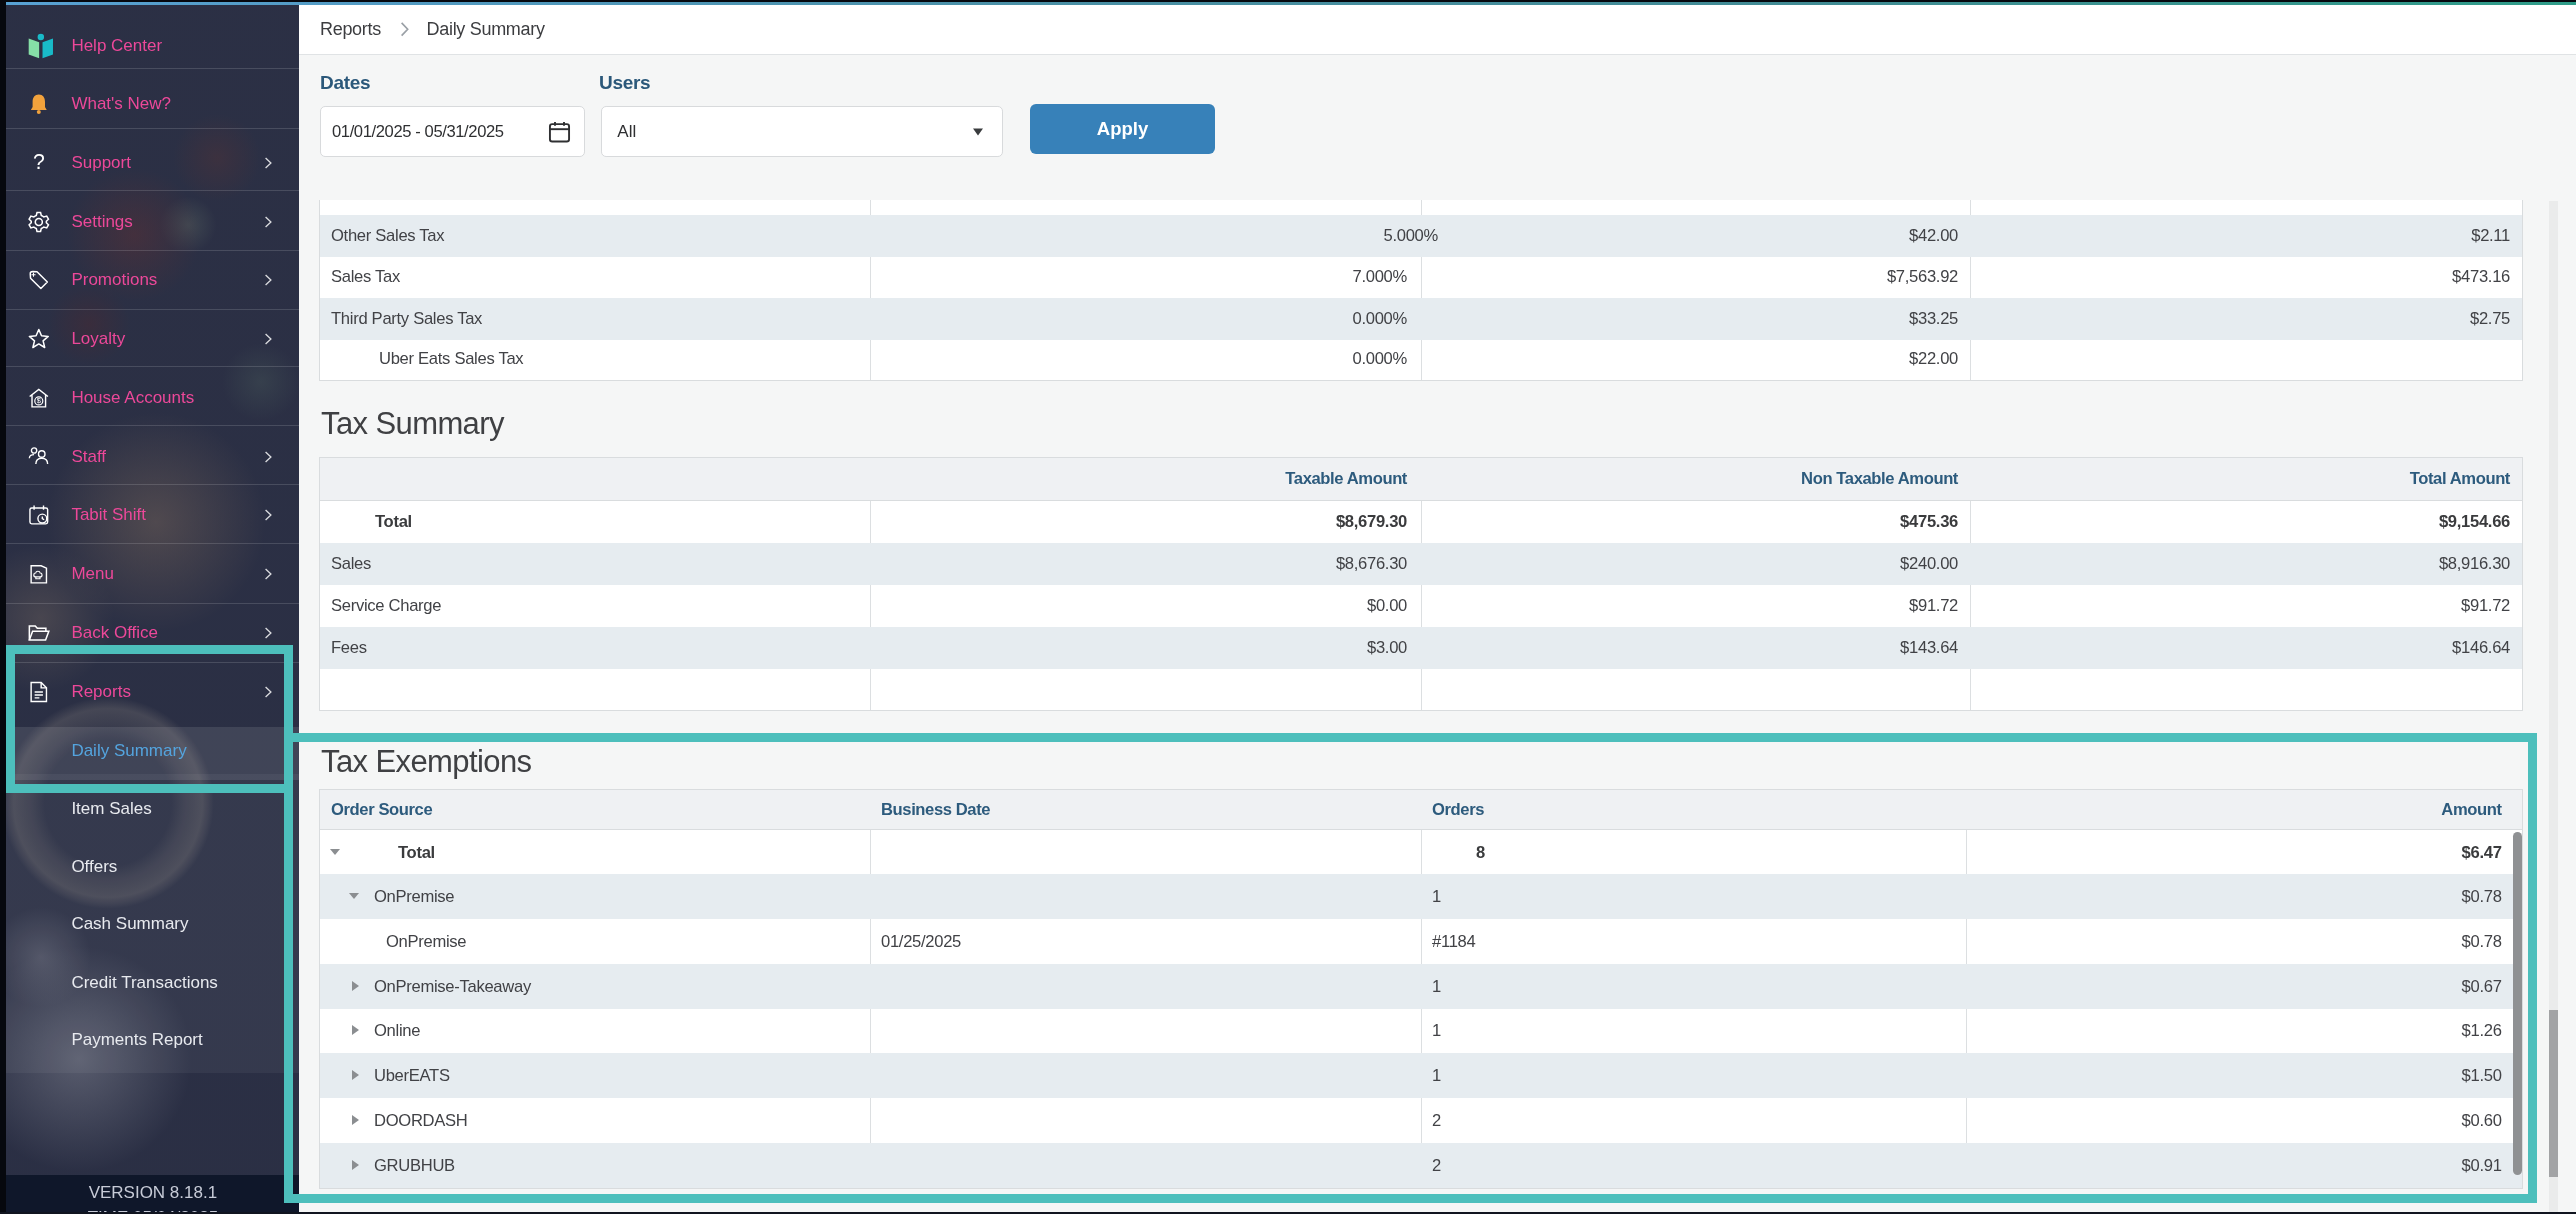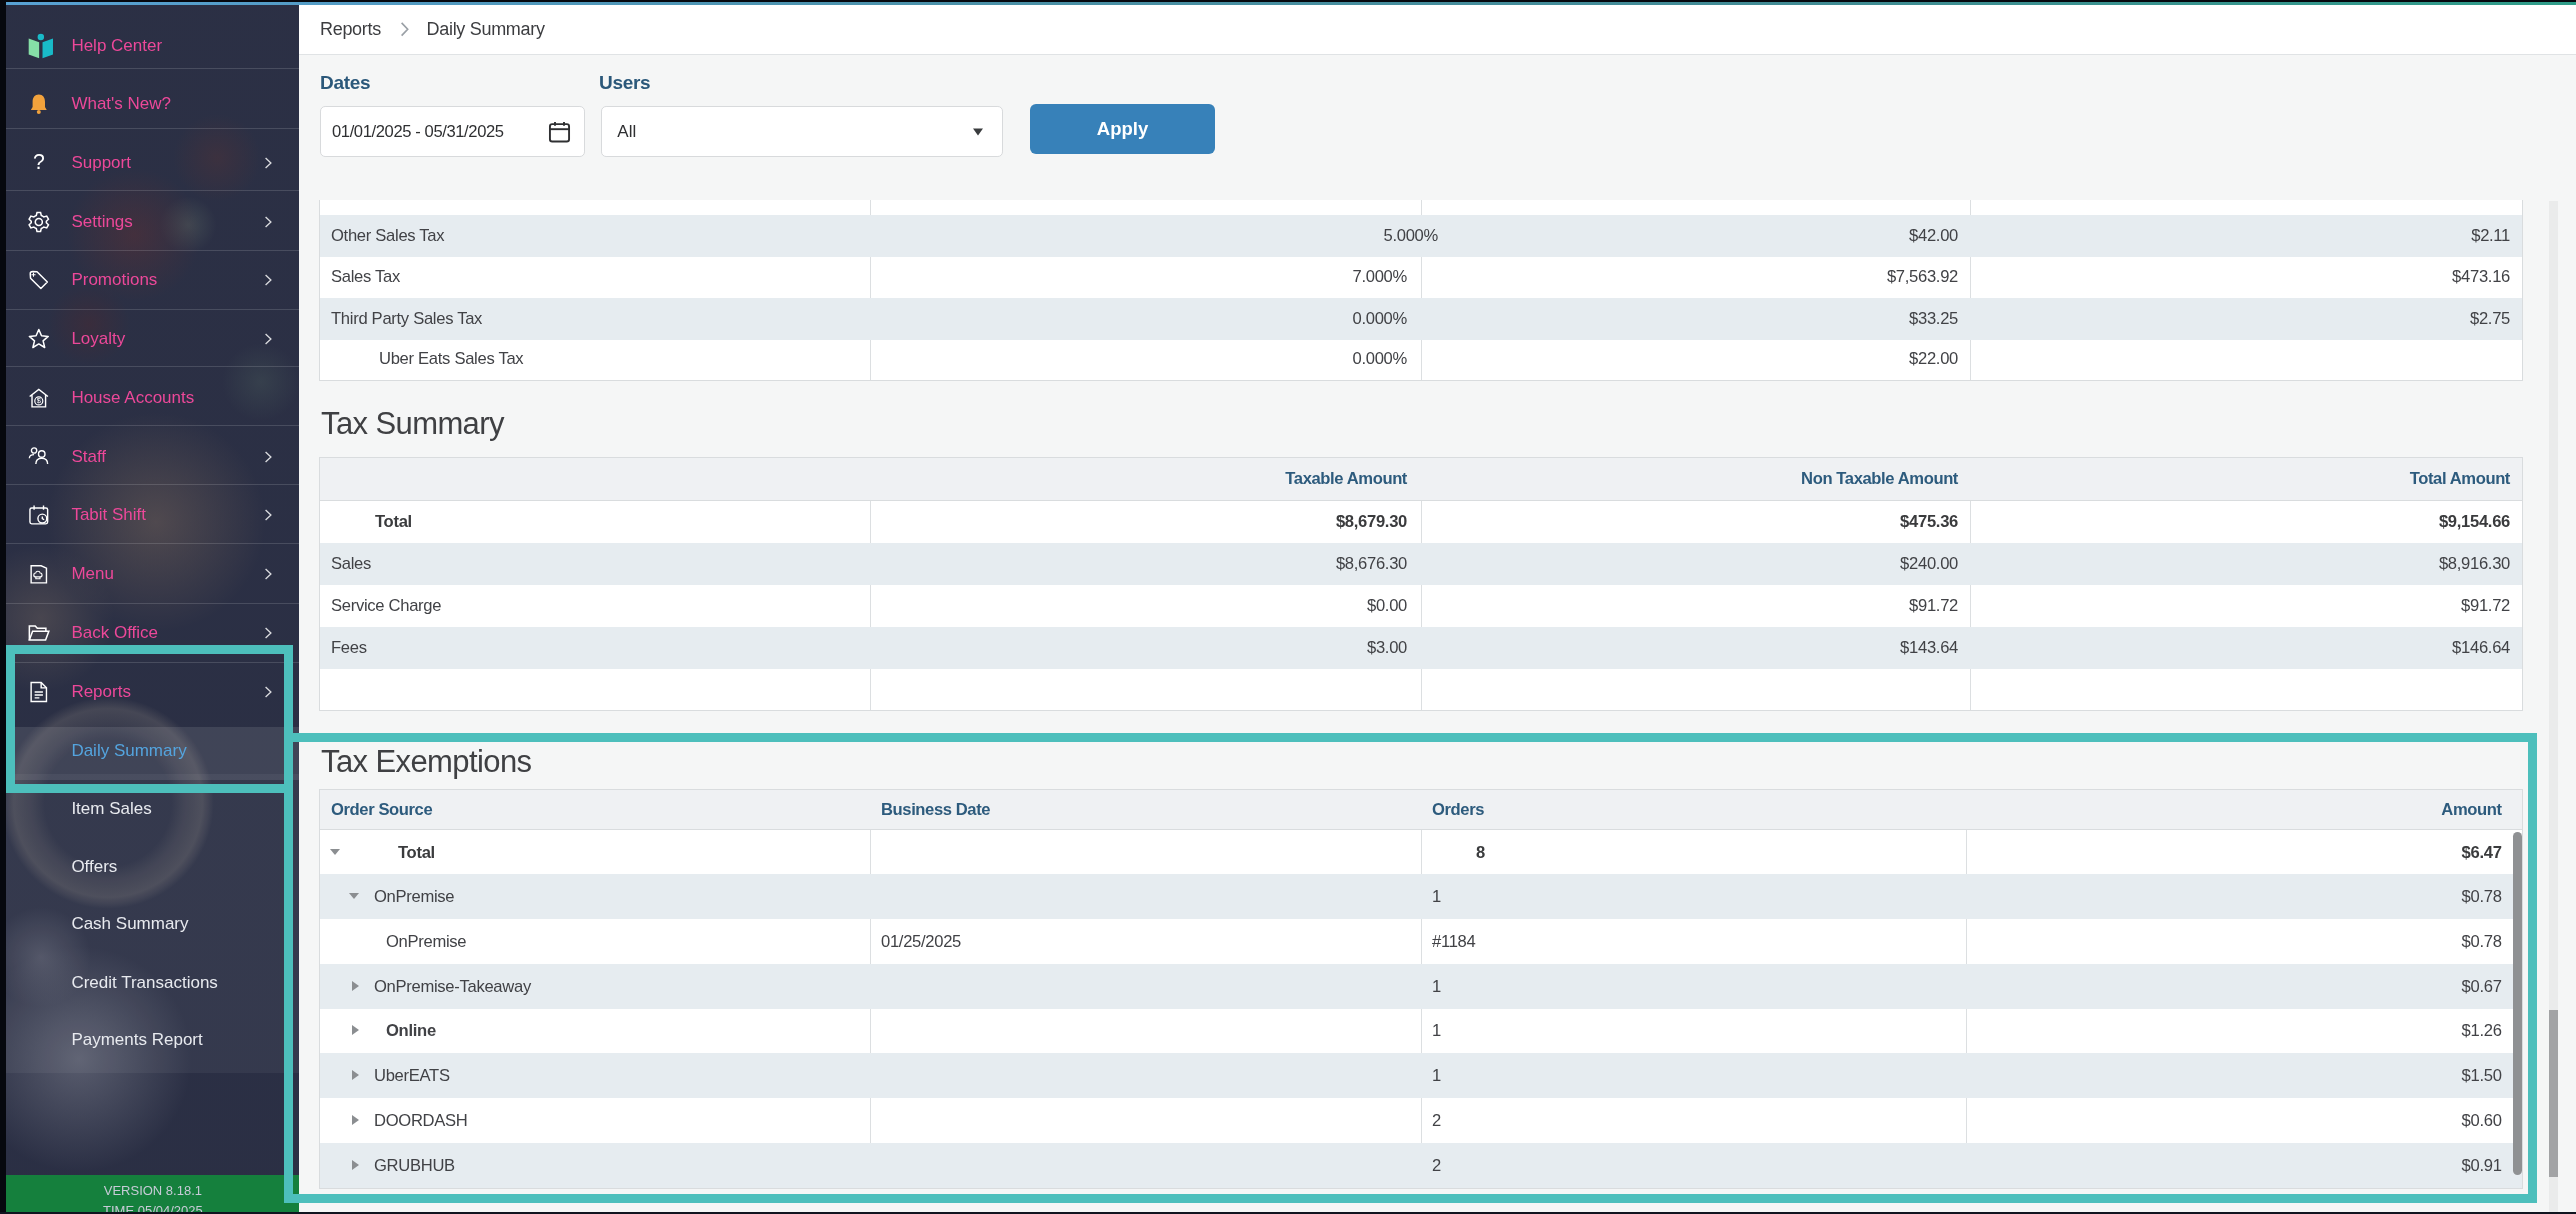--- a/index.html
+++ b/index.html
@@ -31,21 +31,21 @@
 }
 #submenu-panel { left:0; top:769px; width:293px; height:299px; background:rgba(255,255,255,0.05); }
 .nav-item { left:0; width:293px; height:59px; color:#ec4899; font-size:17px; }
 .nav-item .label { position:absolute; left:65px; top:50%; transform:translateY(-50%); white-space:nowrap; }
 .nav-item .icon { position:absolute; left:21px; top:50%; transform:translateY(-50%); width:23.6px; height:23.6px; }
 .nav-item .chev { position:absolute; left:254px; top:50%; width:15.3px; height:15.3px; transform:translateY(-50%); }
 .nav-sub { left:0; width:293px; height:57px; color:#e8eaef; font-size:17px; }
 .nav-sub .label { position:absolute; left:65px; top:50%; transform:translateY(-50%); white-space:nowrap; }
 .sep { left:0; width:293px; height:1.3px; background:rgba(255,255,255,0.14); }
 #ds-band { left:0; top:722px; width:293px; height:53px; background:rgba(255,255,255,0.10); }
-#side-footer { left:0; top:1170px; width:293px; height:40px; background:#15803d; color:#c7cbd7; font-size:13px; text-align:center; }
+#side-footer { left:0; top:1170px; width:293px; height:40px; background:#0f172a; color:#c7cbd7; font-size:17px; text-align:center; }
 
 
 #crumbbar { left:299px; top:5.1px; width:2277px; height:50px; background:#fff; border-bottom:1.3px solid #e0e3e5; z-index:4; }
 #crumbbar .inner { position:absolute; left:21px; top:0; height:100%; display:flex; align-items:center; font-size:18px; letter-spacing:-0.3px; color:#3c3d40; }
 #lbl-dates { left:320px; top:72px; font-size:19px; letter-spacing:-0.3px; font-weight:bold; color:#2b587a; }
 #lbl-users { left:599px; top:72px; font-size:19px; letter-spacing:-0.3px; font-weight:bold; color:#2b587a; }
 #inp-dates { left:320px; top:106px; width:265px; height:51px; background:#fff; border:1.3px solid #d8dadc; border-radius:5.1px; }
 #inp-dates .txt { position:absolute; left:11px; top:50%; transform:translateY(-50%); font-size:16.6px; letter-spacing:-0.4px; color:#2f3032; white-space:nowrap; }
 #inp-users { left:601px; top:106px; width:402px; height:51px; background:#fff; border:1.3px solid #d8dadc; border-radius:5.1px; }
 #inp-users .txt { position:absolute; left:15.3px; top:50%; transform:translateY(-50%); font-size:17px; color:#2f3032; }
@@ -386,21 +386,21 @@
       </div>
       <div class="row stripe" style="top:174px;height:45px;">
         <span class="tri-r" style="left:32px;top:16.6px;"></span>
     <span class="cell" style="left:54px;">OnPremise-Takeaway</span>
     <span class="cell" style="left:561px;"></span>
     <span class="cell" style="left:1112px;">1</span>
     <span class="cell r" style="right:20.4px;">$0.67</span>
       </div>
       <div class="row" style="top:218px;height:45px;">
         <span class="tri-r" style="left:32px;top:16.6px;"></span>
-    <span class="cell" style="left:66px;font-weight:bold;">Online</span>
+    <span class="cell" style="left:54px;">Online</span>
     <span class="cell" style="left:561px;"></span>
     <span class="cell" style="left:1112px;">1</span>
     <span class="cell r" style="right:20.4px;">$1.26</span>
       </div>
       <div class="row stripe" style="top:263px;height:45px;">
         <span class="tri-r" style="left:32px;top:16.6px;"></span>
     <span class="cell" style="left:54px;">UberEATS</span>
     <span class="cell" style="left:561px;"></span>
     <span class="cell" style="left:1112px;">1</span>
     <span class="cell r" style="right:20.4px;">$1.50</span>

